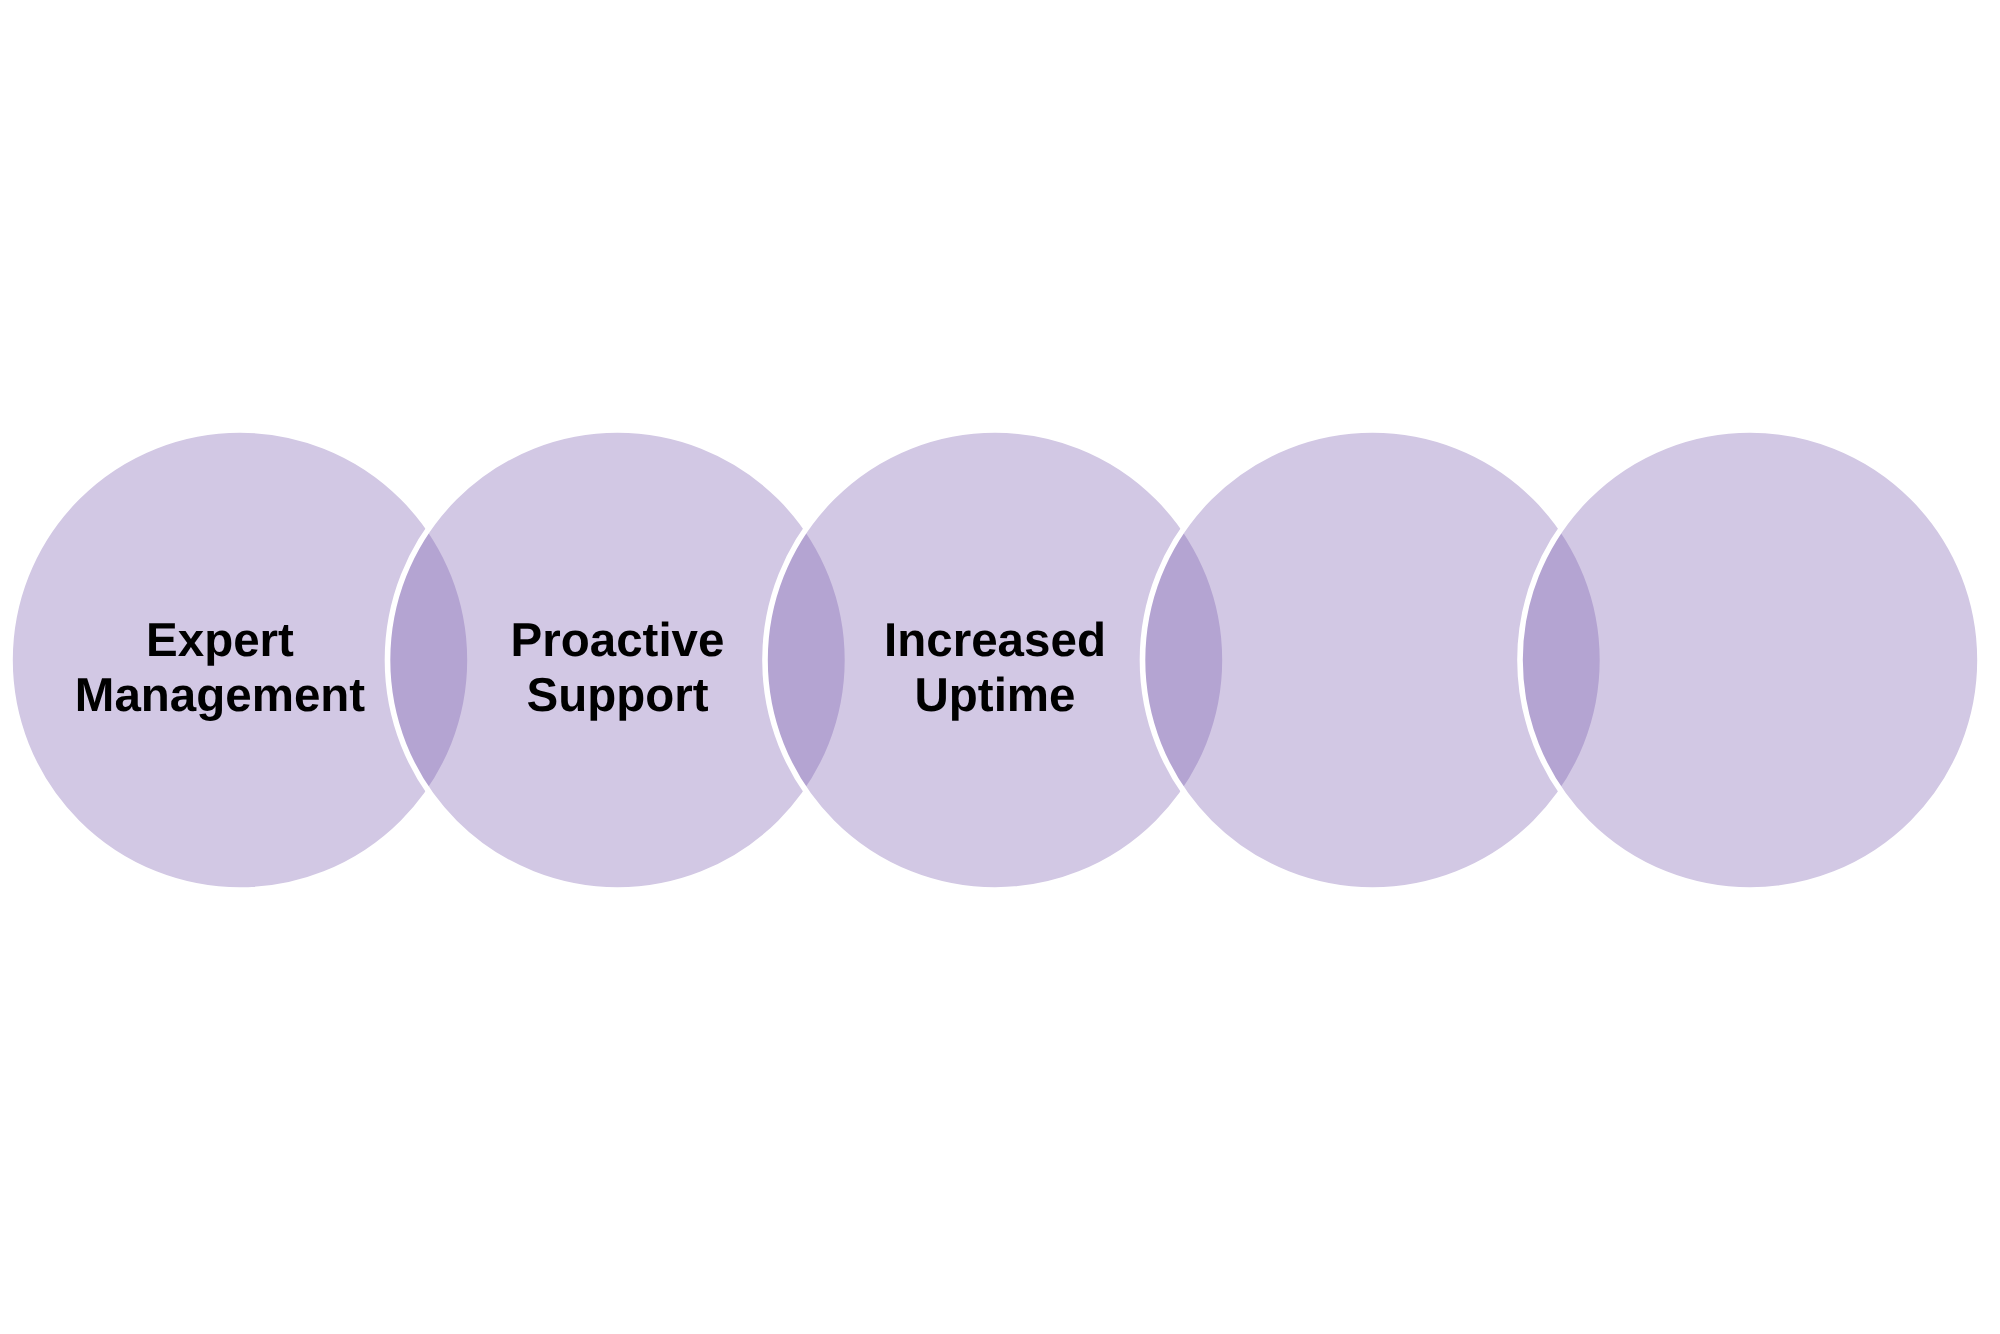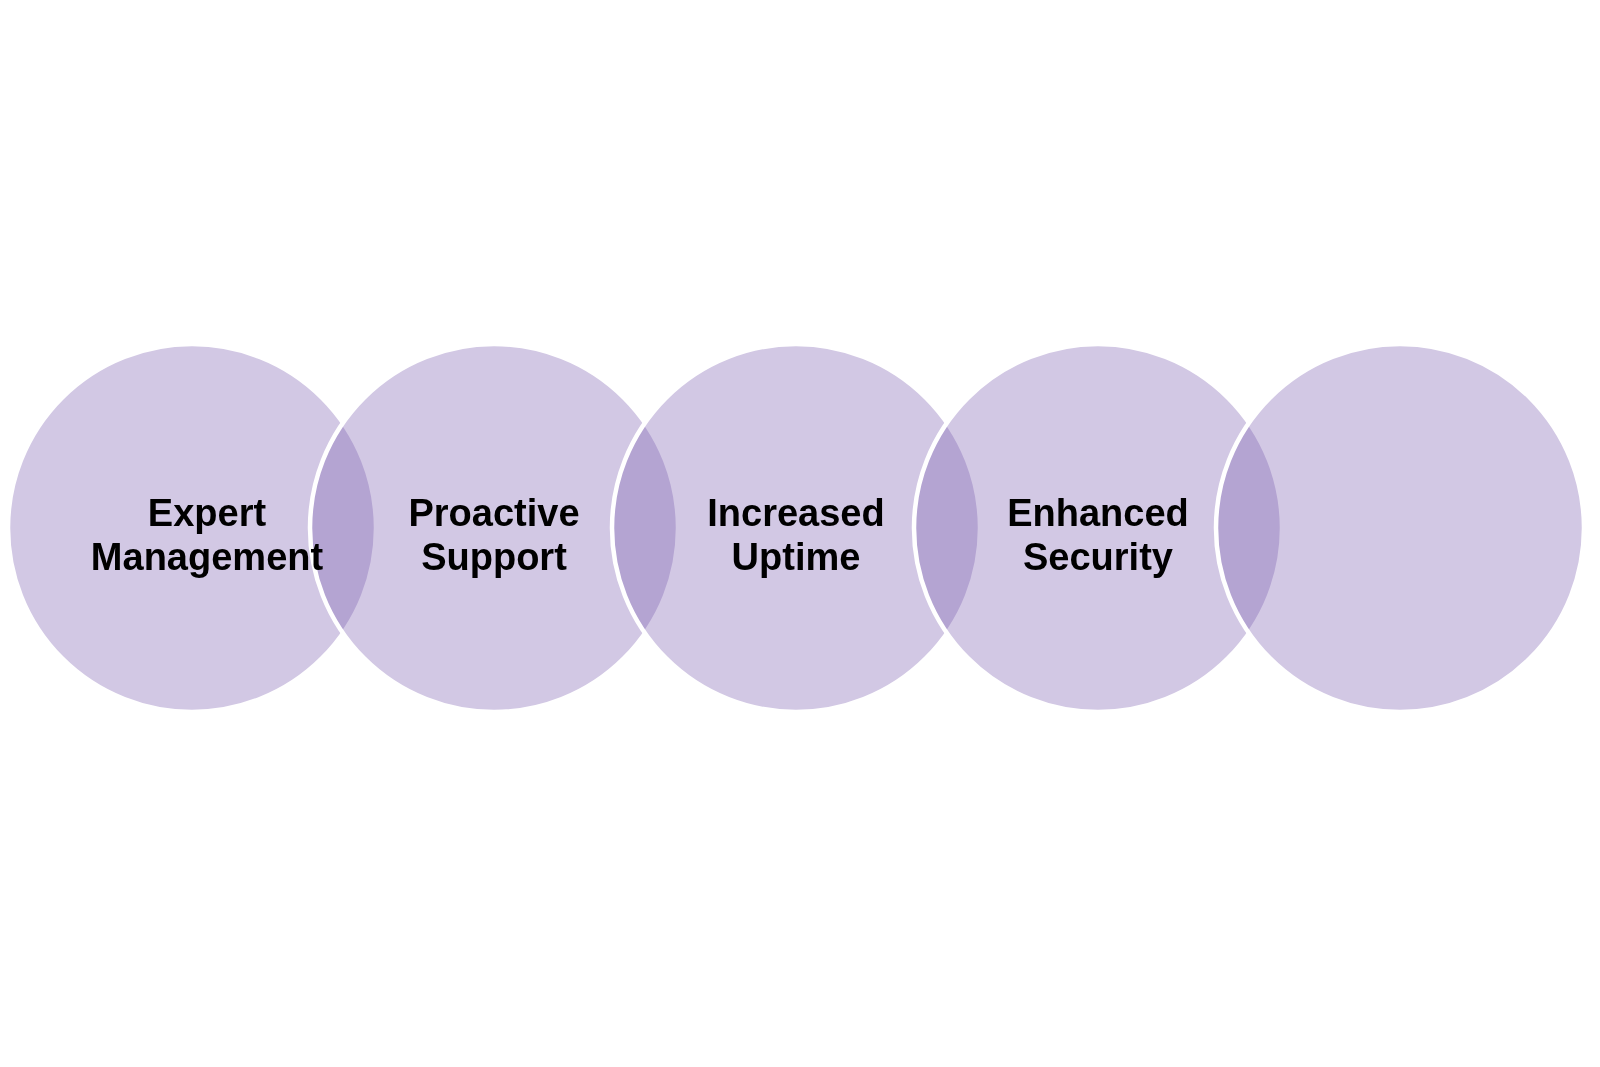--- a/index.html
+++ b/index.html
@@ -44,26 +44,24 @@
 <div class="canvas">
 
   <svg class="circles-layer" width="1600" height="1067" viewBox="0 0 1600 1067" aria-hidden="true">
     <circle class="venn" cx="192" cy="528" r="184" fill="#7E62B2"></circle>
     <circle class="venn" cx="494" cy="528" r="184" fill="#7E62B2"></circle>
     <circle class="venn" cx="796" cy="528" r="184" fill="#7E62B2"></circle>
     <circle class="venn" cx="1098" cy="528" r="184" fill="#7E62B2"></circle>
     <circle class="venn" cx="1400" cy="528" r="184" fill="#7E62B2"></circle>
   </svg>
 
-  <div class="circle-label" style="left:207px">Expert
+  <div class="circle-label" style="left:176px">Expert
 Management</div>
 
   <div class="circle-label" style="left:494px">Proactive
 Support</div>
 
   <div class="circle-label" style="left:796px">Increased
 Uptime</div>
 
-  <div class="circle-label" style="left:1098px">Enhanced
-Security</div>
 
 
 </div>
 
 </body></html>

